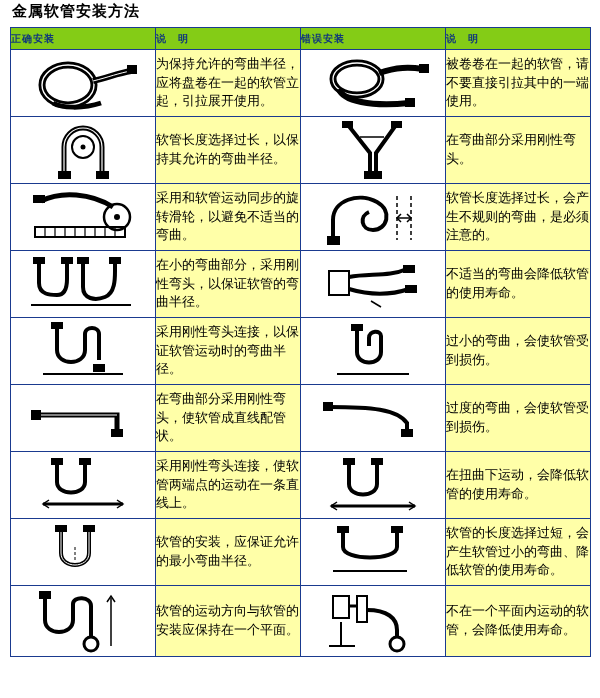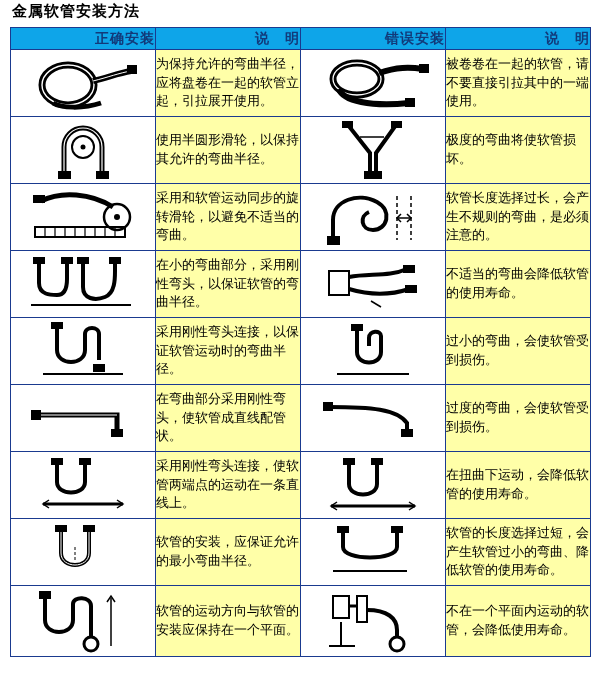--- a/index.html
+++ b/index.html
@@ -34,26 +34,26 @@
     width: 580px;
     table-layout: fixed;
     border: 1px solid #1a3a8f;
   }
   table.matrix td, table.matrix th {
     border: 1px solid #1a3a8f;
     padding: 0;
     vertical-align: middle;
   }
   thead th {
-    background: #0ea5e9;
+    background: #84cc16;
     color: #123a7a;
-    font-size: 14px;
+    font-size: 10px;
     font-weight: bold;
     height: 21px;
-    text-align: right;
+    text-align: left;
     letter-spacing: 1px;
   }
   col.c-img { width: 145px; }
   col.c-txt { width: 145px; }
   tbody tr { height: 67px; }
   td.img-cell {
     background: #ffffff;
     text-align: center;
   }
   td.txt-cell {
@@ -122,32 +122,32 @@
         <td class="img-cell">
           <svg class="fig" width="110" height="62" viewBox="0 0 110 62">
             <path d="M36 56 L36 28 A19 19 0 0 1 74 28 L74 56" fill="none" stroke="#000" stroke-width="5"></path>
             <path d="M36 56 L36 28 A19 19 0 0 1 74 28 L74 56" fill="none" stroke="#fff" stroke-width="1.2"></path>
             <circle cx="55" cy="28" r="11" fill="none" stroke="#000" stroke-width="2"></circle>
             <circle cx="55" cy="28" r="2.5" fill="#000"></circle>
             <rect x="30" y="52" width="13" height="8" fill="#000"></rect>
             <rect x="68" y="52" width="13" height="8" fill="#000"></rect>
           </svg>
         </td>
-        <td class="txt-cell">使用半圆形滑轮，以保持其允许的弯曲半径。</td>
+        <td class="txt-cell">软管长度选择过长，以保持其允许的弯曲半径。</td>
         <td class="img-cell">
           <svg class="fig" width="110" height="62" viewBox="0 0 110 62">
             <path d="M30 6 L52 34 L52 56" fill="none" stroke="#000" stroke-width="4"></path>
             <path d="M78 6 L58 34 L58 56" fill="none" stroke="#000" stroke-width="4"></path>
             <path d="M42 18 L66 18" stroke="#000" stroke-width="1.5"></path>
             <rect x="24" y="2" width="11" height="7" fill="#000"></rect>
             <rect x="73" y="2" width="11" height="7" fill="#000"></rect>
             <rect x="46" y="52" width="18" height="8" fill="#000"></rect>
           </svg>
         </td>
-        <td class="txt-cell">极度的弯曲将使软管损坏。</td>
+        <td class="txt-cell">在弯曲部分采用刚性弯头。</td>
       </tr>
 
       <tr>
         <td class="img-cell">
           <svg class="fig" width="125" height="60" viewBox="0 0 125 60">
             <path d="M20 14 C40 4 70 6 92 20" fill="none" stroke="#000" stroke-width="5"></path>
             <circle cx="96" cy="30" r="13" fill="none" stroke="#000" stroke-width="2.5"></circle>
             <circle cx="96" cy="30" r="3" fill="#000"></circle>
             <path d="M14 40 L104 40 L104 50 L14 50 Z" fill="none" stroke="#000" stroke-width="2"></path>
             <path d="M14 40 L14 50" stroke="#000" stroke-width="2"></path>

